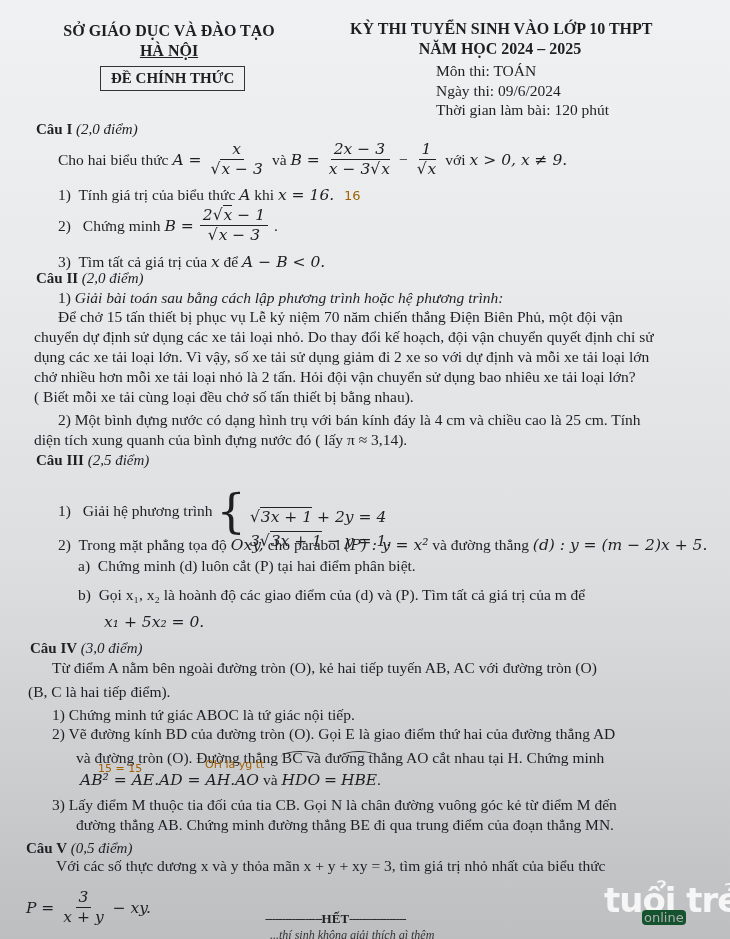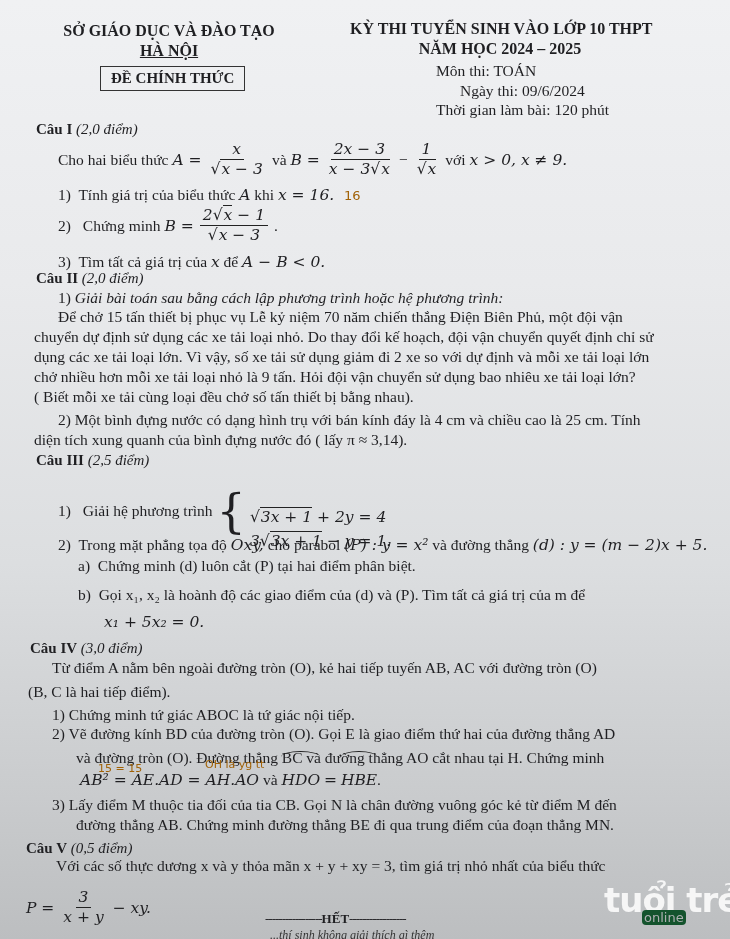--- a/index.html
+++ b/index.html
@@ -32,21 +32,21 @@
 </head>
 <body>
 
 <div class="abs hdr" style="left:60px;top:22px;width:218px;">SỞ GIÁO DỤC VÀ ĐÀO TẠO</div>
 <div class="abs hdr" style="left:60px;top:42px;width:218px;"><span class="ul">HÀ NỘI</span></div>
 <div class="abs box" style="left:100px;top:66px;">ĐỀ CHÍNH THỨC</div>
 
 <div class="abs hdr" style="left:350px;top:20px;width:300px;">KỲ THI TUYỂN SINH VÀO LỚP 10 THPT</div>
 <div class="abs hdr" style="left:350px;top:40px;width:300px;">NĂM HỌC 2024 – 2025</div>
 <div class="abs t15" style="left:436px;top:62px;">Môn thi: TOÁN</div>
-<div class="abs t15" style="left:436px;top:82px;margin-left:24px;">Ngày thi: 09/6/2024</div>
+<div class="abs t15" style="left:436px;top:82px;">Ngày thi: 09/6/2024</div>
 <div class="abs t15" style="left:436px;top:101px;">Thời gian làm bài: 120 phút</div>
 
 <div class="abs sec" style="left:36px;top:121px;">
   <span class="b">Câu I</span>
   <span class="i">(2,0 điểm)</span>
 </div>
 
 <div class="abs t15" style="left:58px;top:140px;display:flex;align-items:center;gap:4px;">
   <span>Cho hai biểu thức</span>
   <span class="m">A =</span>
@@ -93,21 +93,21 @@
 
 <div class="abs sec" style="left:36px;top:270px;">
   <span class="b">Câu II</span> <span class="i">(2,0 điểm)</span>
 </div>
 <div class="abs t15" style="left:58px;top:289px;">
   <span>1)</span> <span class="i">Giải bài toán sau bằng cách lập phương trình hoặc hệ phương trình:</span>
 </div>
 <div class="abs t15" style="left:58px;top:308px;">Để chở 15 tấn thiết bị phục vụ Lễ kỷ niệm 70 năm chiến thắng Điện Biên Phủ, một đội vận</div>
 <div class="abs t15" style="left:34px;top:328px;">chuyển dự định sử dụng các xe tải loại nhỏ. Do thay đổi kế hoạch, đội vận chuyển quyết định chỉ sử</div>
 <div class="abs t15" style="left:34px;top:348px;">dụng các xe tải loại lớn. Vì vậy, số xe tải sử dụng giảm đi 2 xe so với dự định và mỗi xe tải loại lớn</div>
-<div class="abs t15" style="left:34px;top:368px;">chở nhiều hơn mỗi xe tải loại nhỏ là 9 tấn. Hỏi đội vận chuyển sử dụng bao nhiêu xe tải loại lớn?</div>
+<div class="abs t15" style="left:34px;top:368px;">chở nhiều hơn mỗi xe tải loại nhỏ là 2 tấn. Hỏi đội vận chuyển sử dụng bao nhiêu xe tải loại lớn?</div>
 <div class="abs t15" style="left:34px;top:388px;">( Biết mỗi xe tải cùng loại đều chở số tấn thiết bị bằng nhau).</div>
 <div class="abs t15" style="left:58px;top:411px;">2) Một bình đựng nước có dạng hình trụ với bán kính đáy là 4 cm và chiều cao là 25 cm. Tính</div>
 <div class="abs t15" style="left:34px;top:431px;">diện tích xung quanh của bình đựng nước đó ( lấy π ≈ 3,14).</div>
 
 <div class="abs sec" style="left:36px;top:452px;">
   <span class="b">Câu III</span> <span class="i">(2,5 điểm)</span>
 </div>
 <div class="abs t15" style="left:58px;top:472px;display:flex;align-items:center;gap:4px;">
   <span>1)</span>&nbsp;<span>Giải hệ phương trình</span>
   <span class="brace">{</span>

